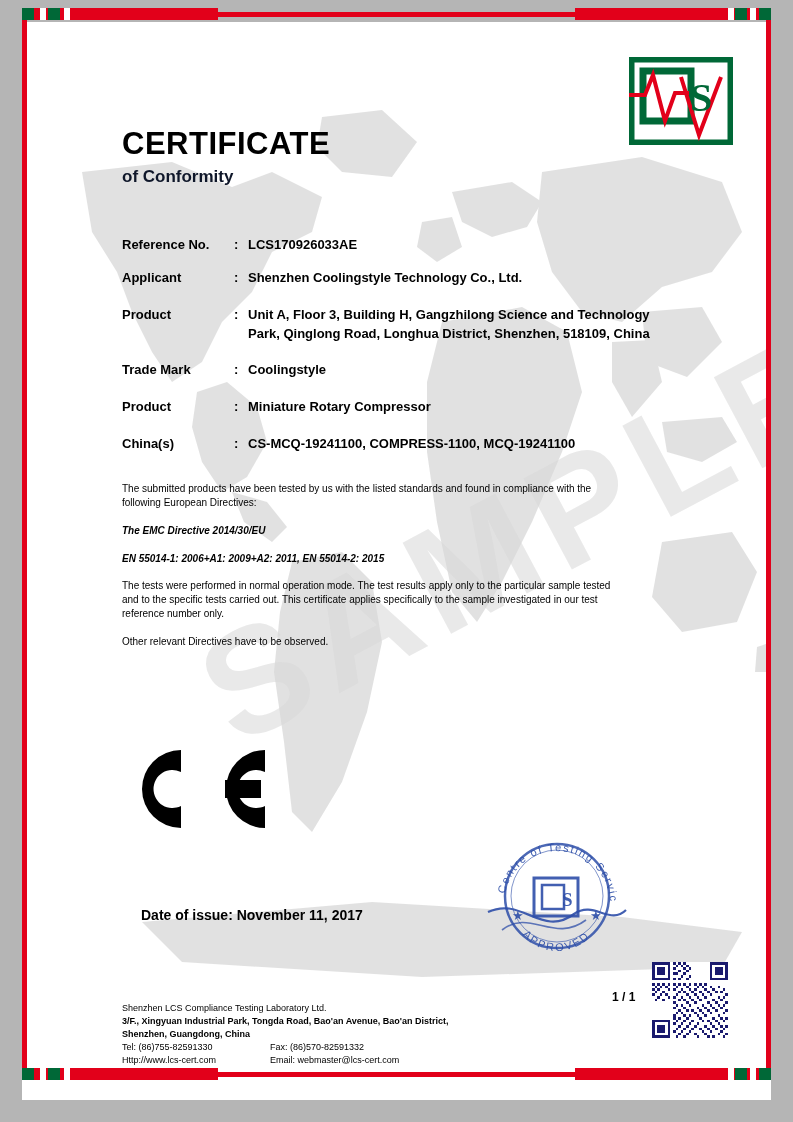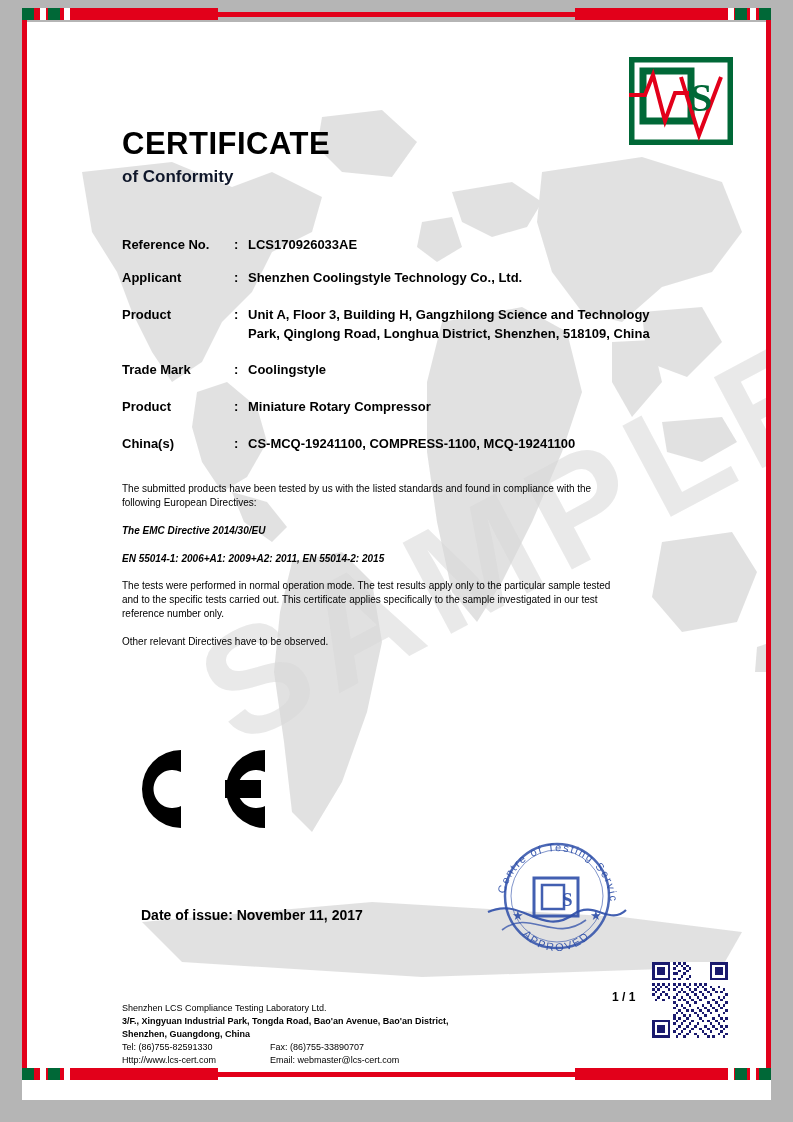--- a/index.html
+++ b/index.html
@@ -562,21 +562,21 @@
             <rect x="27" y="28" width="1" height="1"></rect>
         </g>
       </svg>
 
       <div id="footer">
         <div>Shenzhen LCS Compliance Testing Laboratory Ltd.</div>
         <div class="b">3/F., Xingyuan Industrial Park, Tongda Road, Bao'an Avenue, Bao'an District,</div>
         <div class="b">Shenzhen, Guangdong, China</div>
         <div class="footer-two">
           <span>Tel: (86)755-82591330</span>
-          <span>Fax: (86)755-33890707</span>
+          <span>Fax: (86)570-82591332</span>
         </div>
         <div class="footer-two">
           <span>Http://www.lcs-cert.com</span>
           <span>Email: webmaster@lcs-cert.com</span>
         </div>
       </div>
 
       <div id="page-num">1 / 1</div>
 
     </div>

